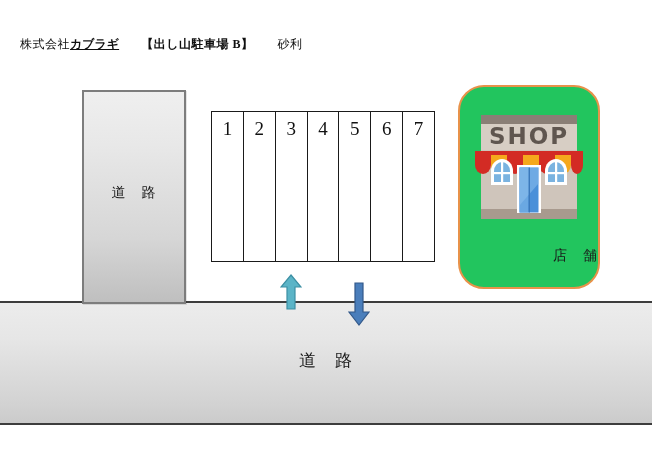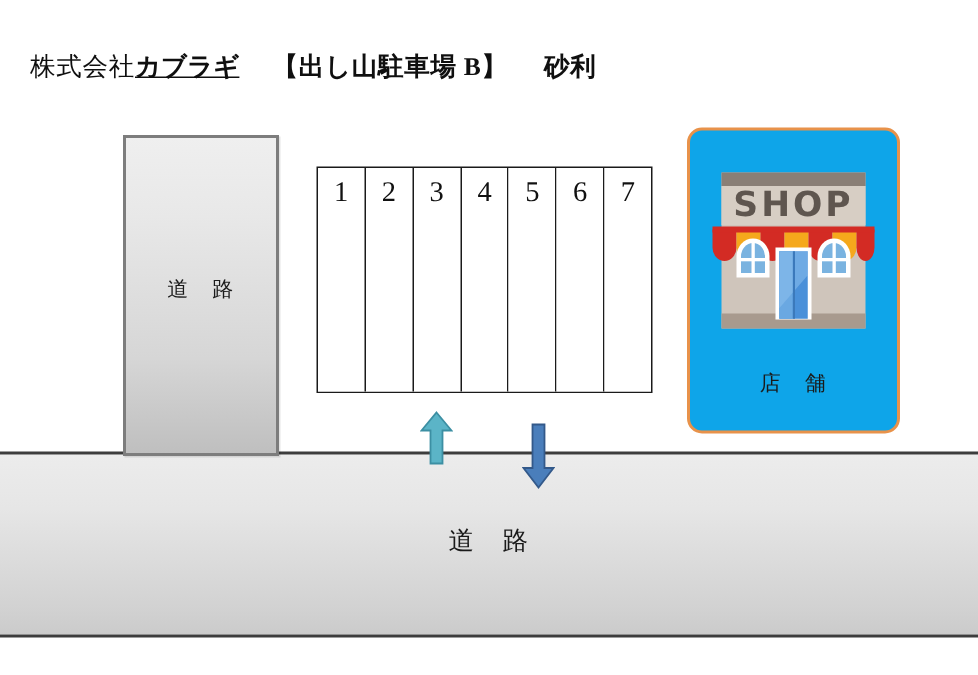--- a/index.html
+++ b/index.html
@@ -22,33 +22,33 @@
   
   #title-bar {
     position: absolute;
     left: 20px;
     top: 28px;
     width: 600px;
     height: 32px;
     display: flex;
     align-items: center;
     white-space: pre;
-    font-size: 17px;
+    font-size: 12px;
     color: #0f0f0f;
     letter-spacing: 0.5px;
   }
   .title-company { font-weight: normal; }
   .title-brand {
     font-family: "DejaVu Sans", "Liberation Sans", sans-serif;
     font-weight: bold;
     letter-spacing: 0px;
     text-decoration: underline;
   }
   .title-lot { font-weight: bold; }
-  .title-surface { font-weight: bold; }
+  .title-surface { font-weight: normal; }
   .title-gap-a { display: inline-block; width: 22px; }
   .title-gap-b { display: inline-block; width: 24px; }
 
   
   #bottom-road {
     position: absolute;
     left: 0;
     top: 301px;
     width: 652px;
     height: 124px;
@@ -141,40 +141,40 @@
   }
   #arrow-in svg, #arrow-out svg { display: block; width: 100%; height: 100%; }
 
   
   #shop-card {
     position: absolute;
     left: 458px;
     top: 85px;
     width: 142px;
     height: 204px;
-    background: #0ea5e9;
+    background: #22c55e;
     border: 2.5px solid #e8924a;
-    border-radius: 10px;
+    border-radius: 26px;
     box-sizing: border-box;
   }
   #shop-illustration {
     position: absolute;
     left: 50%;
     top: 14px;
     transform: translateX(-50%);
     width: 112px;
     height: 128px;
   }
   #shop-illustration svg { display: block; width: 100%; height: 100%; }
   #shop-label {
     position: absolute;
     left: 0;
     bottom: 22px;
     width: 100%;
-    text-align: center;
+    text-align: right;
     font-size: 14px;
     color: #1a1a1a;
     letter-spacing: 1px;
     white-space: pre;
     font-family: Liberation Mono, monospace;
   }
 </style>
 </head>
 <body>
 

